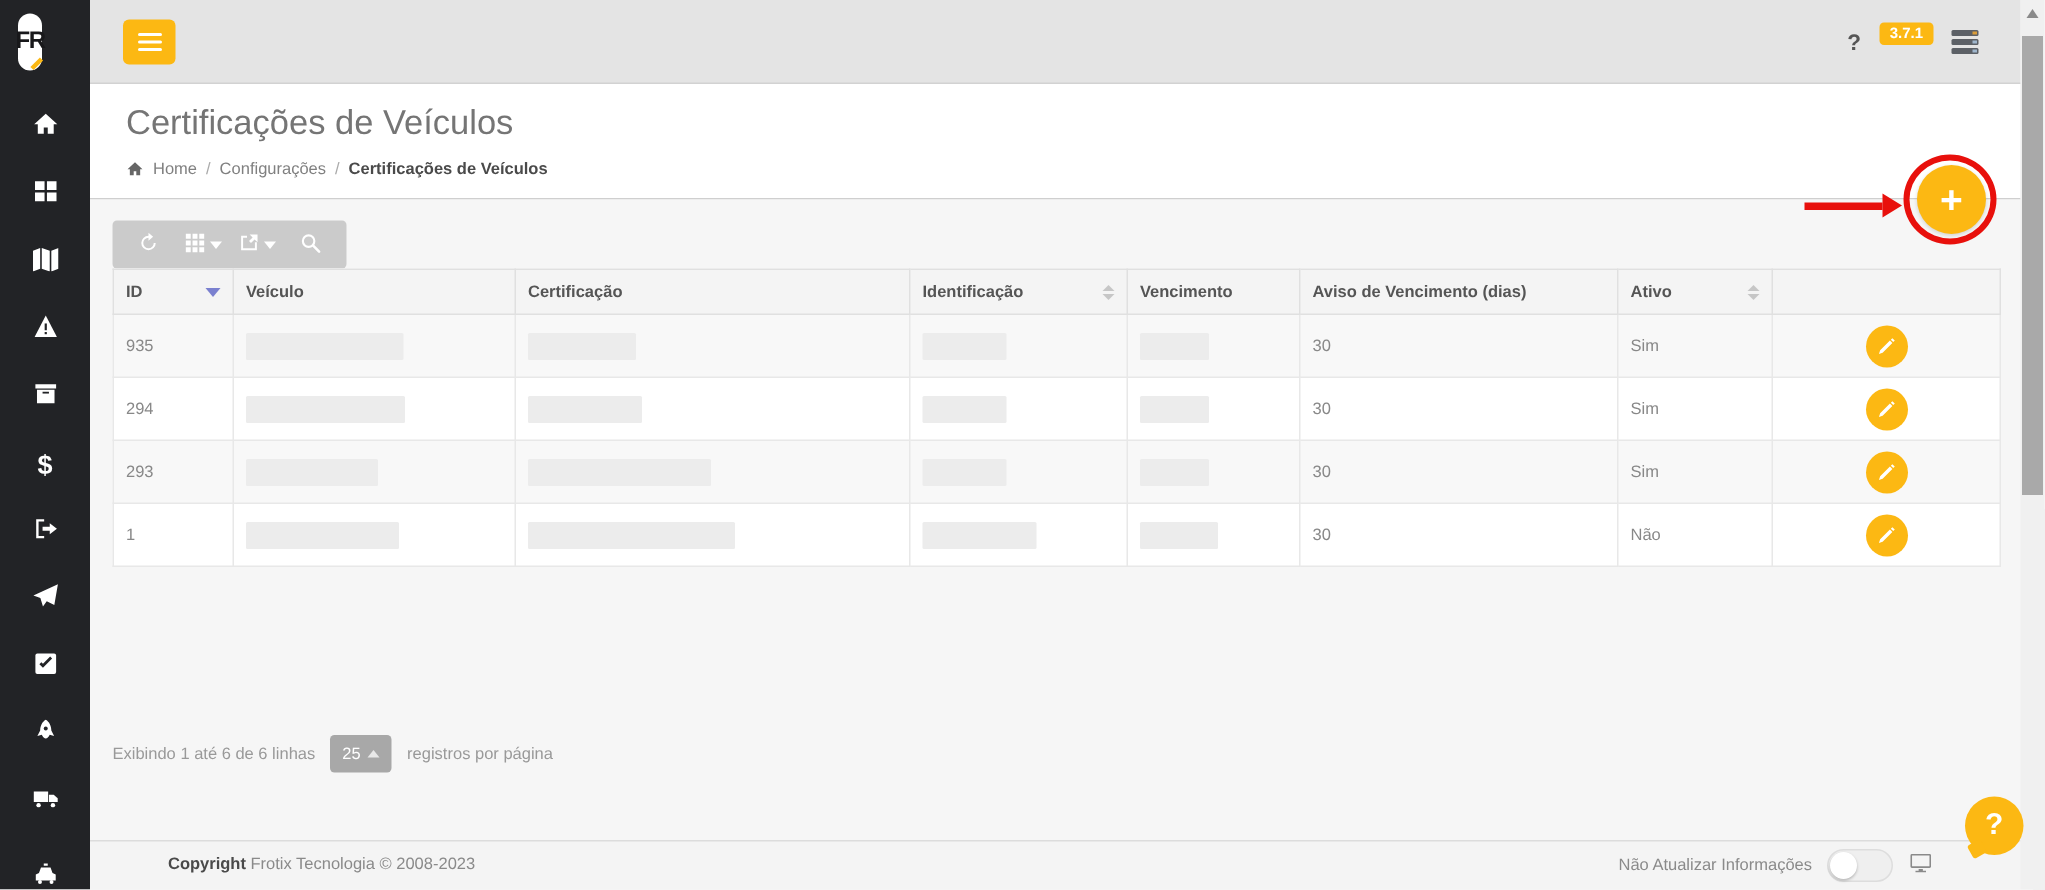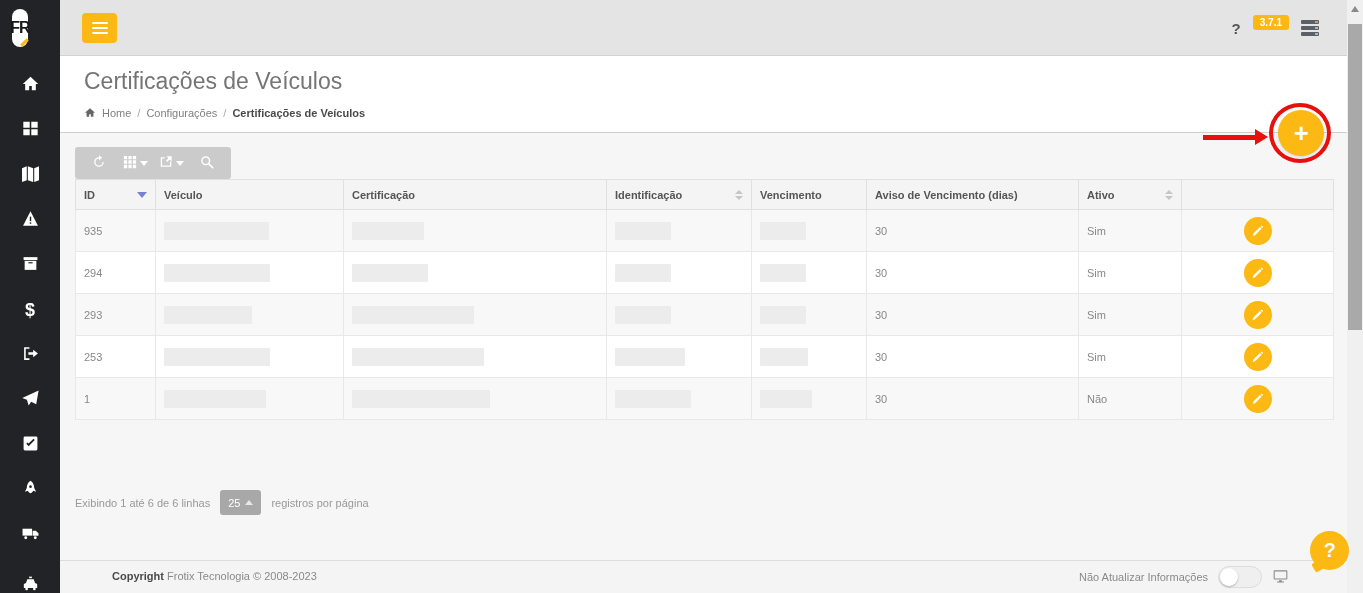--- a/index.html
+++ b/index.html
@@ -358,42 +358,20 @@
           </td>
         <td>30</td>
         <td>Sim</td>
         <td class="td-actions"><button class="edit-btn">
               <span><svg viewBox="0 0 512 512">
                   <path d="M96 416l-32 96 96-32 256-256-64-64zM376 136l64 64 40-40-64-64z"></path>
                 </svg></span>
             </button></td>
       </tr>
       <tr>
-        <td>253</td>
-        <td>
-            <div class="redacted" style="width:106px"></div>
-          </td>
-        <td>
-            <div class="redacted" style="width:132px"></div>
-          </td>
-        <td>
-            <div class="redacted" style="width:70px"></div>
-          </td>
-        <td>
-            <div class="redacted" style="width:48px"></div>
-          </td>
-        <td>30</td>
-        <td>Sim</td>
-        <td class="td-actions"><button class="edit-btn">
-              <span><svg viewBox="0 0 512 512">
-                  <path d="M96 416l-32 96 96-32 256-256-64-64zM376 136l64 64 40-40-64-64z"></path>
-                </svg></span>
-            </button></td>
-      </tr>
-      <tr>
         <td>1</td>
         <td>
             <div class="redacted" style="width:102px"></div>
           </td>
         <td>
             <div class="redacted" style="width:138px"></div>
           </td>
         <td>
             <div class="redacted" style="width:76px"></div>
           </td>

